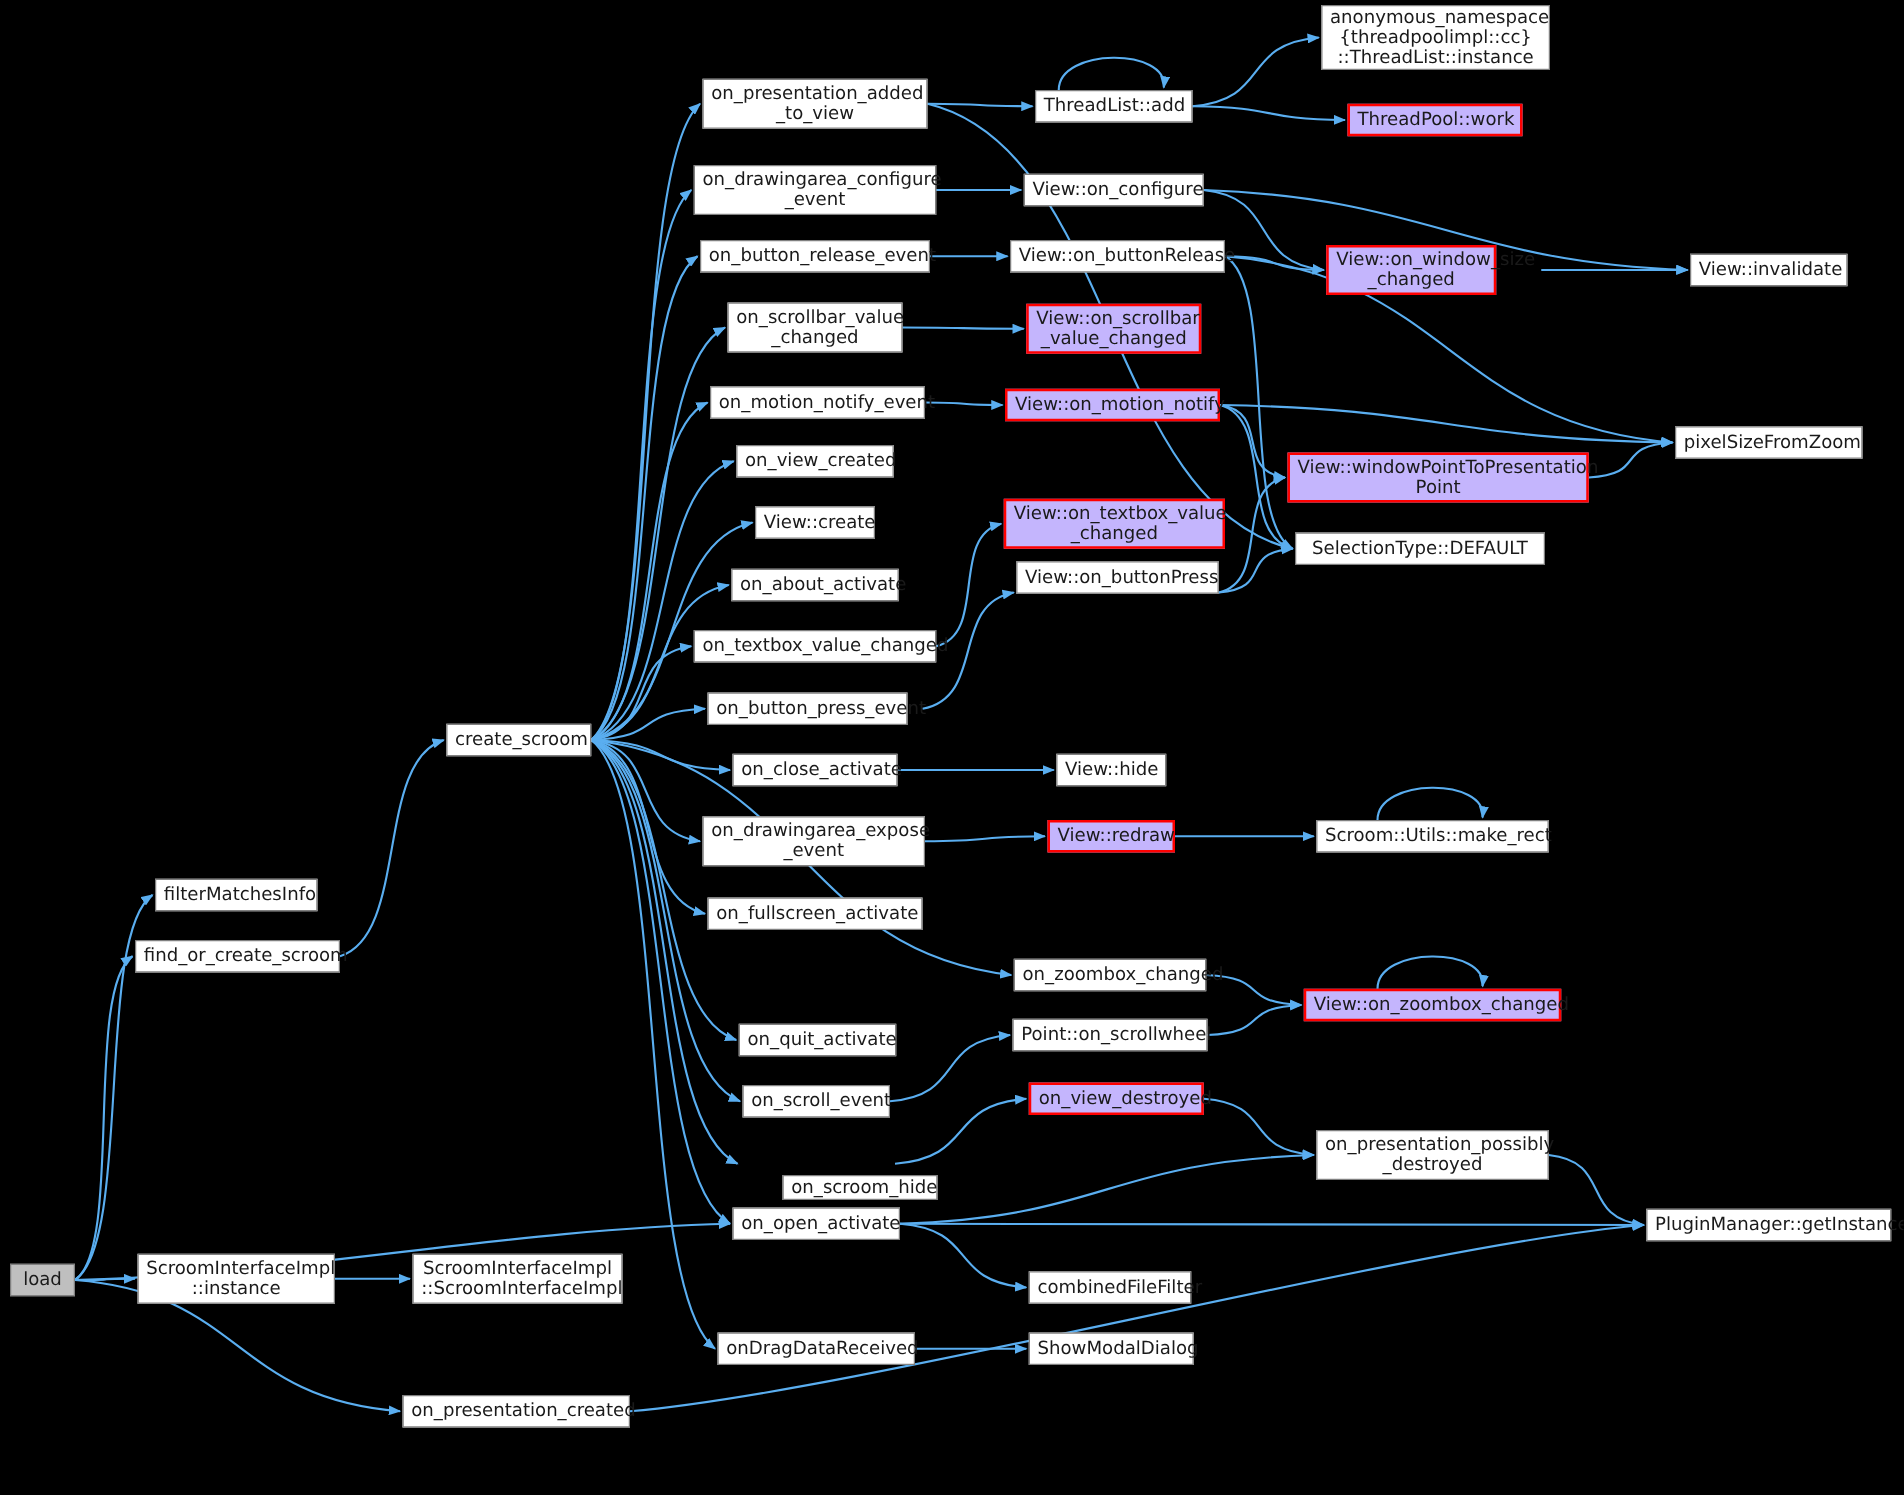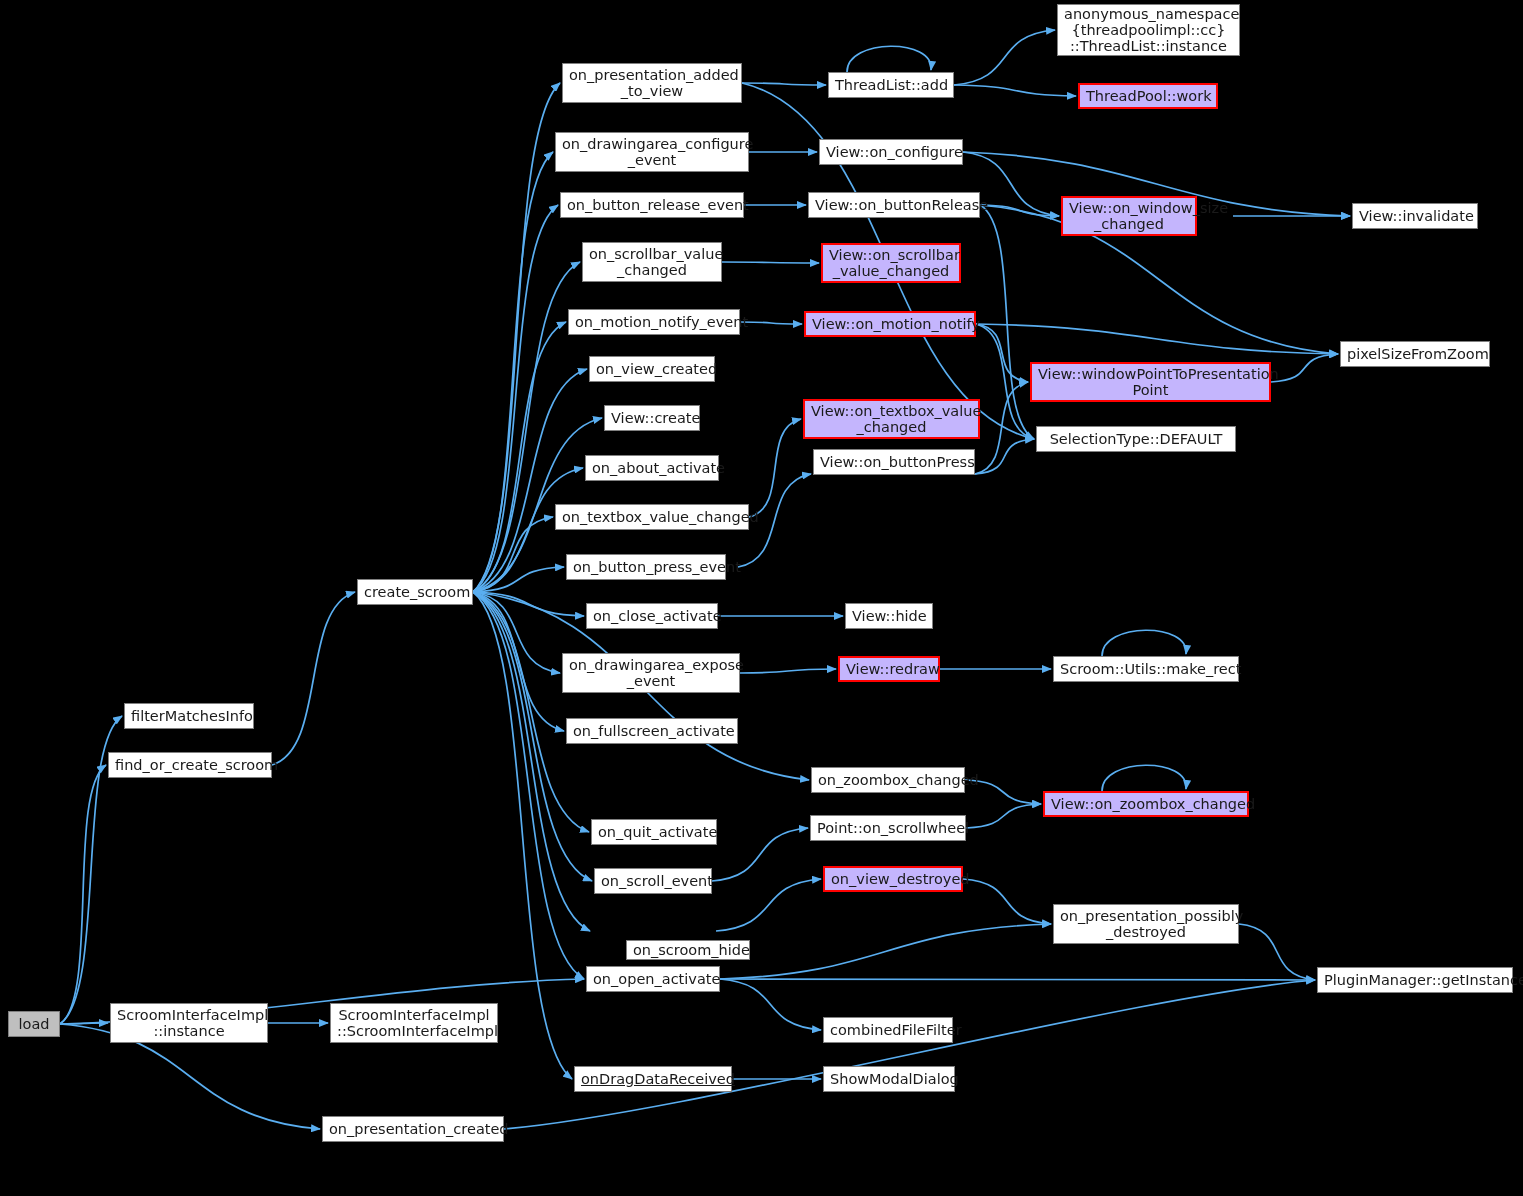--- a/index.html
+++ b/index.html
@@ -146,17 +146,17 @@
       <div class="node" style="left: 1053px; top: 904px; width: 186px; height: 40px;"><span>on_presentation_possibly
 _destroyed</span></div>
       <div class="node" style="left: 586px; top: 966px; width: 134px; height: 26px;"><span>on_open_activate</span></div>
       <div class="node" style="left: 1317px; top: 967px; width: 196px; height: 26px;"><span>PluginManager::getInstance</span></div>
       <div class="node cur" style="left: 8px; top: 1011px; width: 52px; height: 26px;"><span>load</span></div>
       <div class="node" style="left: 110px; top: 1003px; width: 158px; height: 40px;"><span>ScroomInterfaceImpl
 ::instance</span></div>
       <div class="node" style="left: 330px; top: 1003px; width: 168px; height: 40px;"><span>ScroomInterfaceImpl
 ::ScroomInterfaceImpl</span></div>
       <div class="node" style="left: 823px; top: 1017px; width: 130px; height: 26px;"><span>combinedFileFilter</span></div>
-      <div class="node" style="left: 574px; top: 1066px; width: 158px; height: 26px; text-decoration: underline;"><span>onDragDataReceived</span></div>
+      <div class="node" style="left: 574px; top: 1066px; width: 158px; height: 26px;"><span>onDragDataReceived</span></div>
       <div class="node" style="left: 823px; top: 1066px; width: 132px; height: 26px;"><span>ShowModalDialog</span></div>
       <div class="node" style="left: 322px; top: 1116px; width: 182px; height: 26px;"><span>on_presentation_created</span></div>
     </div>
 </div>
 
 </body></html>

